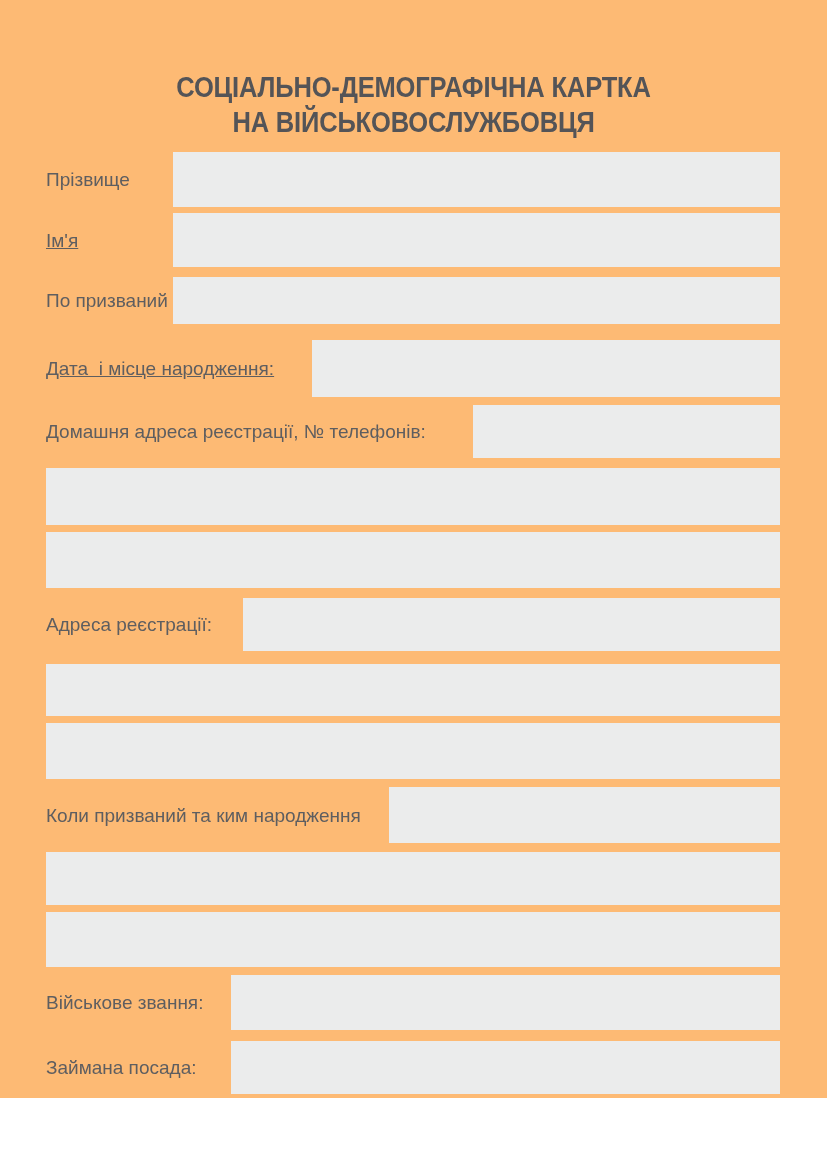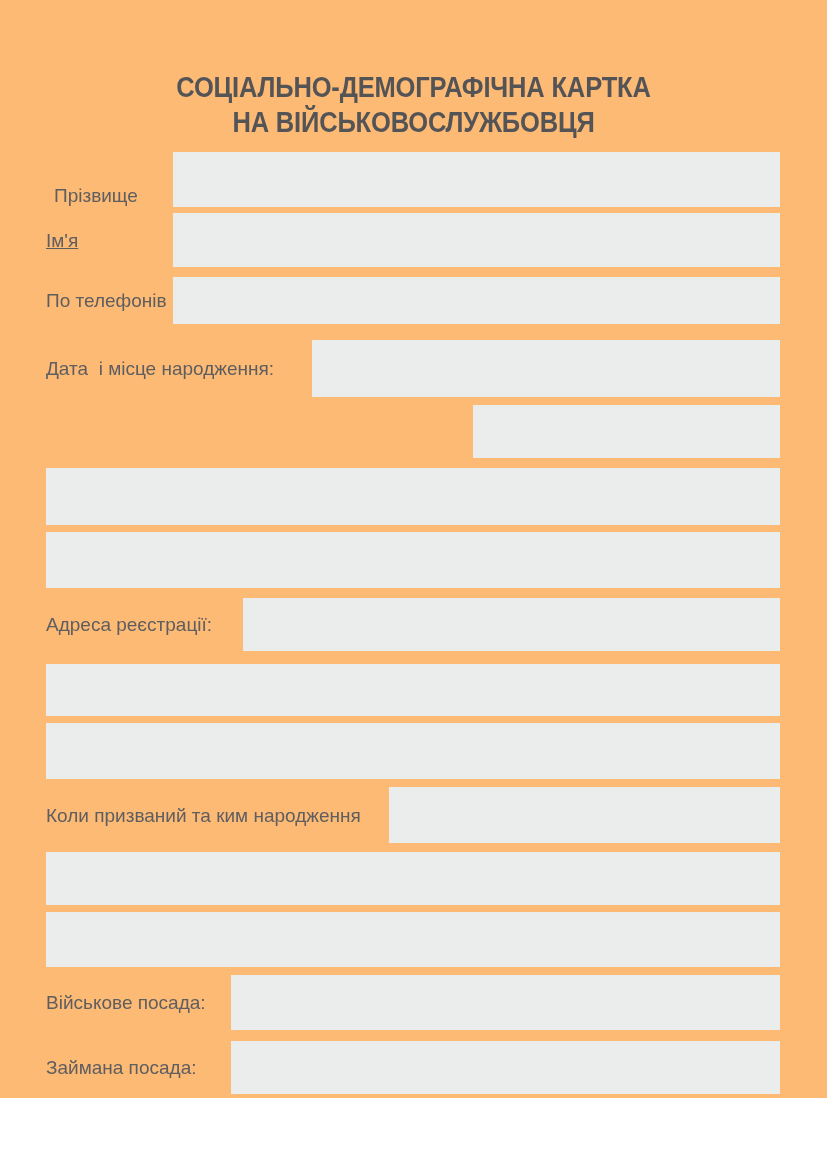--- a/index.html
+++ b/index.html
@@ -57,24 +57,24 @@
   .b5b { left: 46px;  top: 532px;  width: 734px; height: 56px; }
   .f6  { left: 243px; top: 598px;  width: 537px; height: 53px; }
   .b6a { left: 46px;  top: 664px;  width: 734px; height: 52px; }
   .b6b { left: 46px;  top: 723px;  width: 734px; height: 56px; }
   .f7  { left: 389px; top: 787px;  width: 391px; height: 56px; }
   .b7a { left: 46px;  top: 852px;  width: 734px; height: 53px; }
   .b7b { left: 46px;  top: 912px;  width: 734px; height: 55px; }
   .f8  { left: 231px; top: 975px;  width: 549px; height: 55px; }
   .f9  { left: 231px; top: 1041px; width: 549px; height: 53px; }
   
-  .l1 { top: 184px; margin-left: 8px; }
+  .l1 { top: 168px; }
   .l2 { top: 229px; text-decoration: underline; }
   .l3 { top: 289px; }
-  .l4 { top: 357px; }
+  .l4 { top: 357px; text-decoration: underline; }
   .l5 { top: 420px; }
   .l6 { top: 613px; text-align: right; }
   .l7 { top: 804px; }
   .l8 { top: 991px; }
   .l9 { top: 1056px; }
 </style>
 </head>
 <body>
 
 <div class="page">
@@ -83,39 +83,40 @@
     <span>СОЦІАЛЬНО-ДЕМОГРАФІЧНА КАРТКА</span>
     <span>НА ВІЙСЬКОВОСЛУЖБОВЦЯ</span>
   </h1>
 
   <div class="label l1">Прізвище</div>
   <div class="field f1"></div>
 
   <div class="label l2">Ім'я</div>
   <div class="field f2"></div>
 
-  <div class="label l3">По телефонів</div>
+  <div class="label l3">По призваний</div>
   <div class="field f3"></div>
 
   <div class="label l4">Дата  і місце народження:</div>
   <div class="field f4"></div>
 
+  <div class="label l5">Домашня адреса реєстрації, № телефонів:</div>
   <div class="field f5"></div>
   <div class="field b5a"></div>
   <div class="field b5b"></div>
 
   <div class="label l6">Адреса реєстрації:</div>
   <div class="field f6"></div>
   <div class="field b6a"></div>
   <div class="field b6b"></div>
 
   <div class="label l7">Коли призваний та ким народження</div>
   <div class="field f7"></div>
   <div class="field b7a"></div>
   <div class="field b7b"></div>
 
-  <div class="label l8">Військове посада:</div>
+  <div class="label l8">Військове звання:</div>
   <div class="field f8"></div>
 
   <div class="label l9">Займана посада:</div>
   <div class="field f9"></div>
 
 </div>
 
 </body></html>

